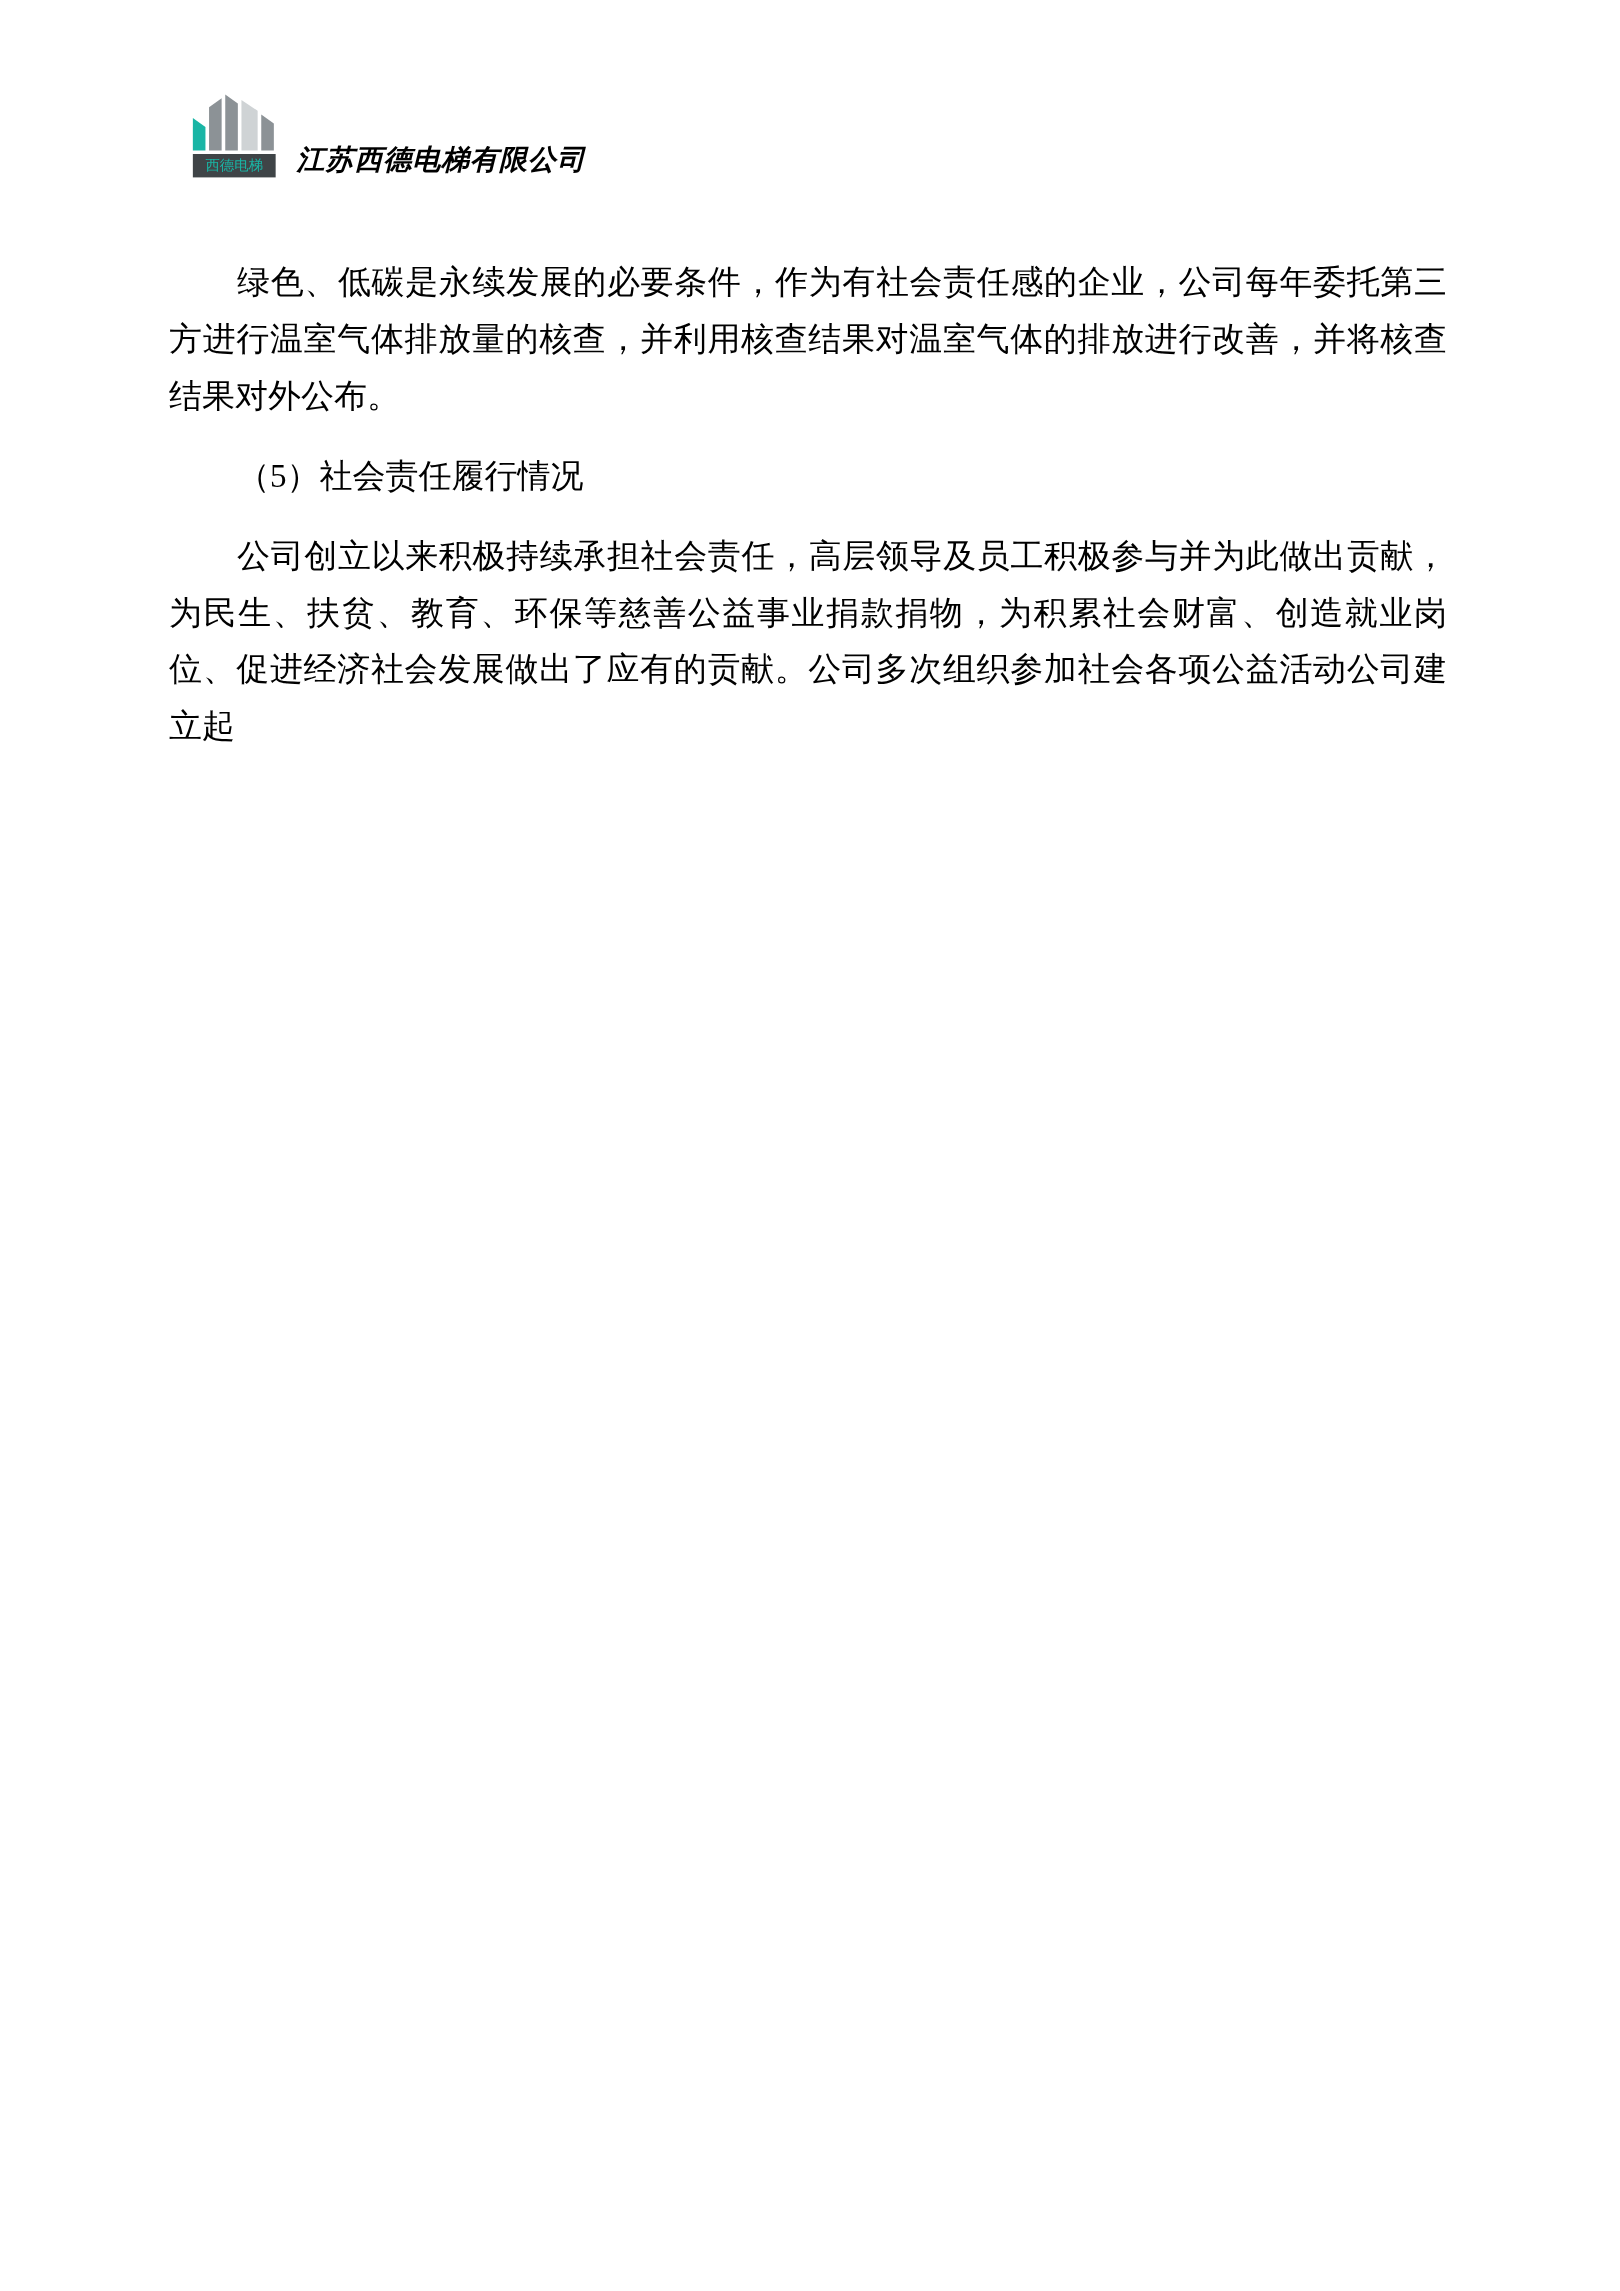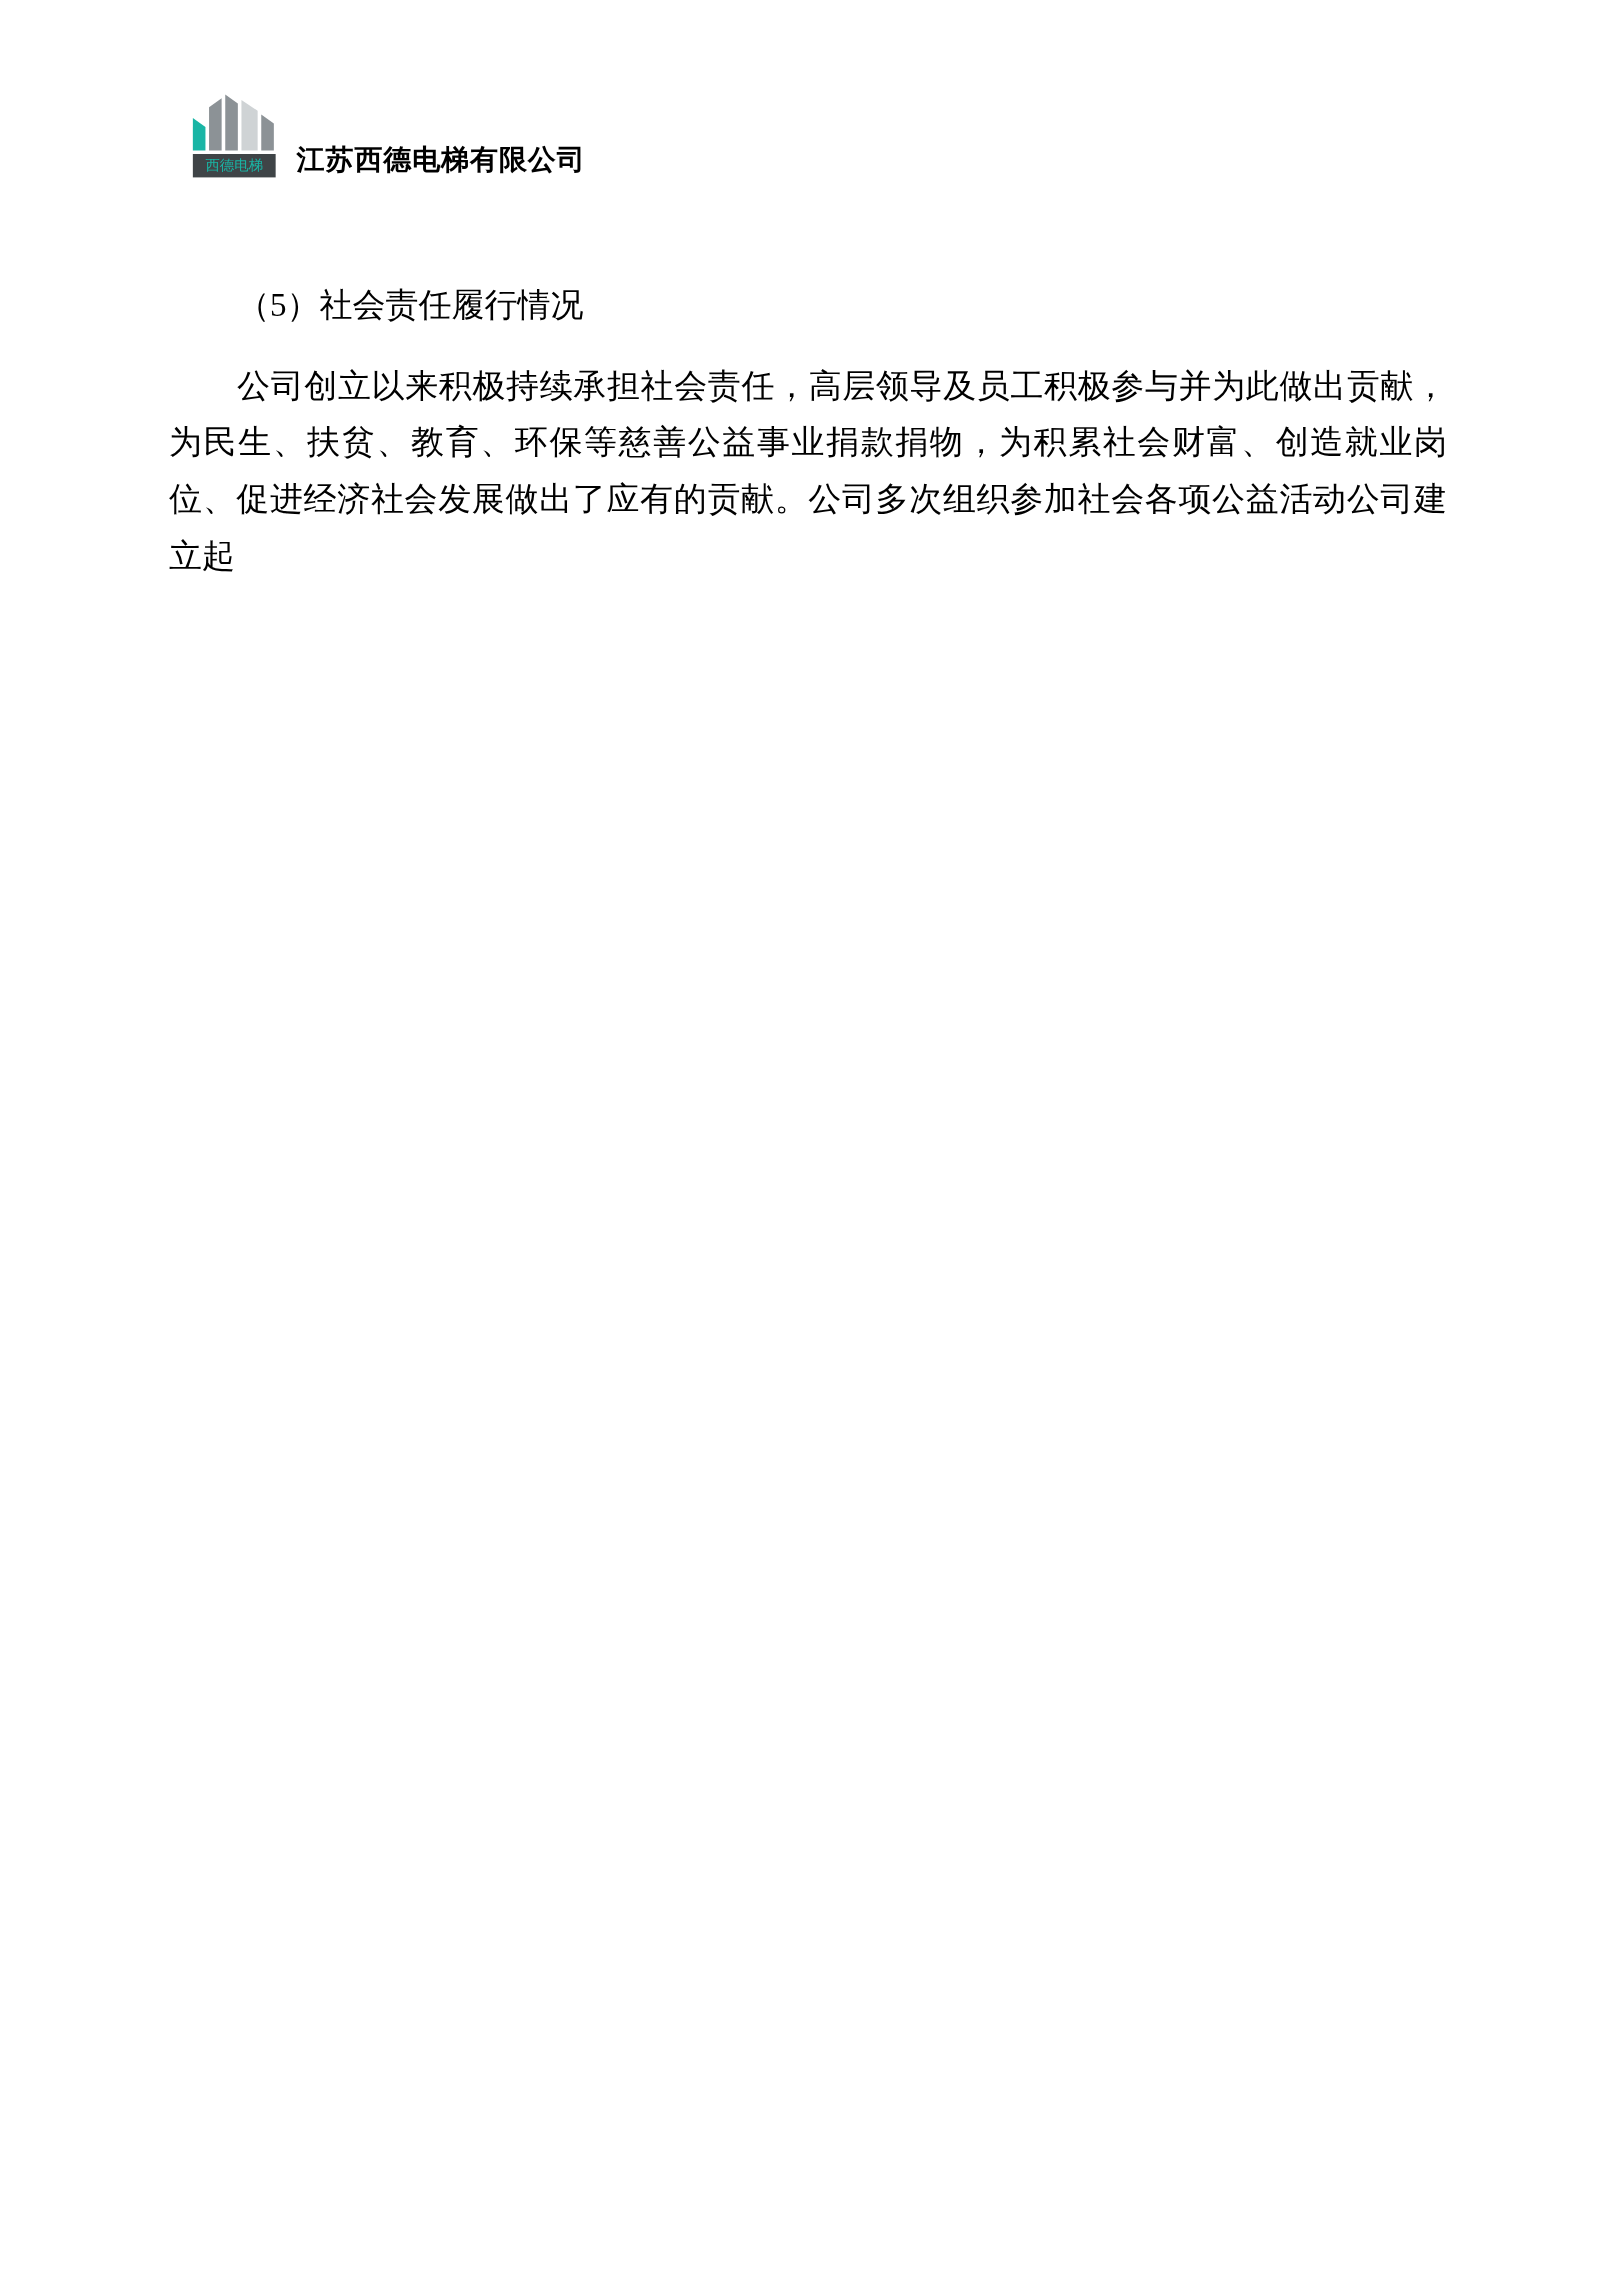--- a/index.html
+++ b/index.html
@@ -43,20 +43,21 @@
   }
   .company-name {
     font-family: "Liberation Sans", sans-serif;
     font-weight: bold;
     font-size: 28px;
     letter-spacing: 0.9px;
     color: #000000;
     line-height: 1;
     padding-bottom: 16px;
     white-space: nowrap;
+    font-style: italic;
   }
   
   .content {
     position: absolute;
     left: 169px;
     top: 254px;
     width: 1278px;
   }
   p.para {
     margin: 0 0 9px 0;
@@ -87,18 +88,19 @@
         <polygon points="58,66 58,10 76,22 76,66" fill="#cfd3d5"></polygon>
         <polygon points="80,66 80,26 94,36 94,66" fill="#8c9296"></polygon>
         <rect x="4" y="70" width="92" height="26" fill="#3f4447"></rect>
         <text x="50" y="88" font-family="Liberation Sans, sans-serif" font-size="16" fill="#19b5a5" text-anchor="middle">西德电梯</text>
       </svg>
     </div>
     <div class="company-name">江苏西德电梯有限公司</div>
   </div>
 
   <div class="content">
+    <p class="para">绿色、低碳是永续发展的必要条件，作为有社会责任感的企业，公司每年委托第三方进行温室气体排放量的核查，并利用核查结果对温室气体的排放进行改善，并将核查结果对外公布。</p>
     <p class="para section">（5）社会责任履行情况</p>
     <p class="para">公司创立以来积极持续承担社会责任，高层领导及员工积极参与并为此做出贡献，为民生、扶贫、教育、环保等慈善公益事业捐款捐物，为积累社会财富、创造就业岗位、促进经济社会发展做出了应有的贡献。公司多次组织参加社会各项公益活动公司建立起</p>
   </div>
 
 </div>
 
 
 </body></html>

